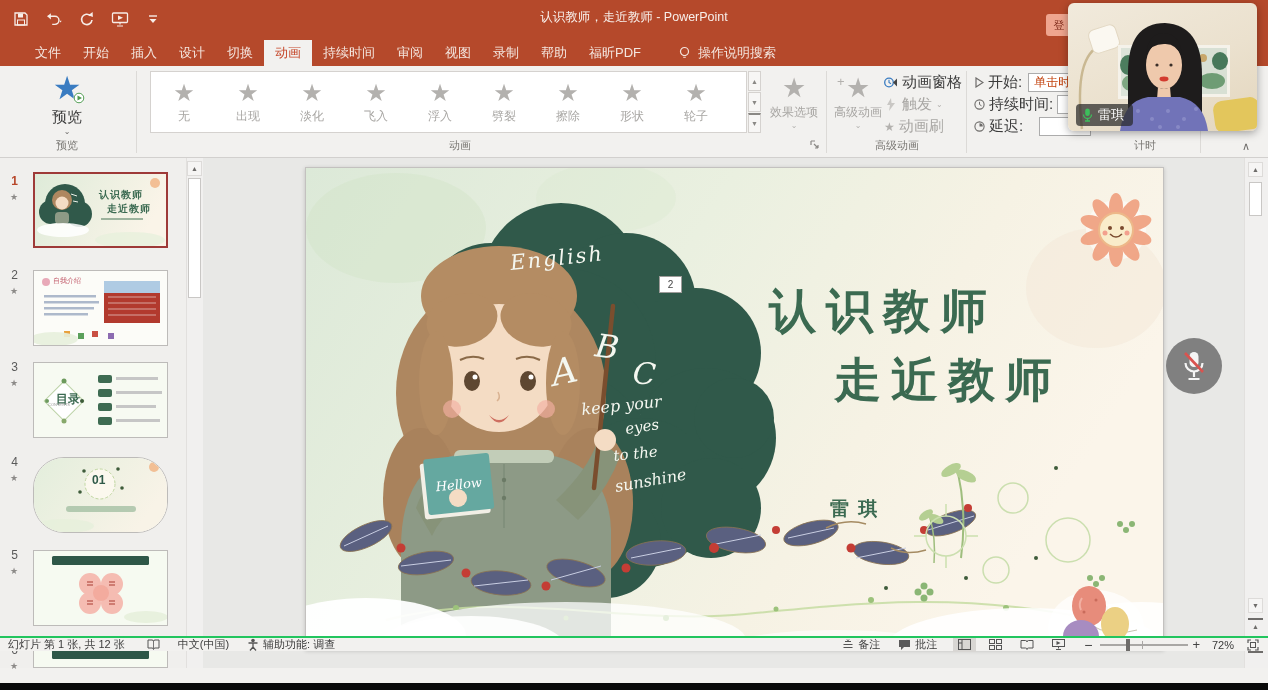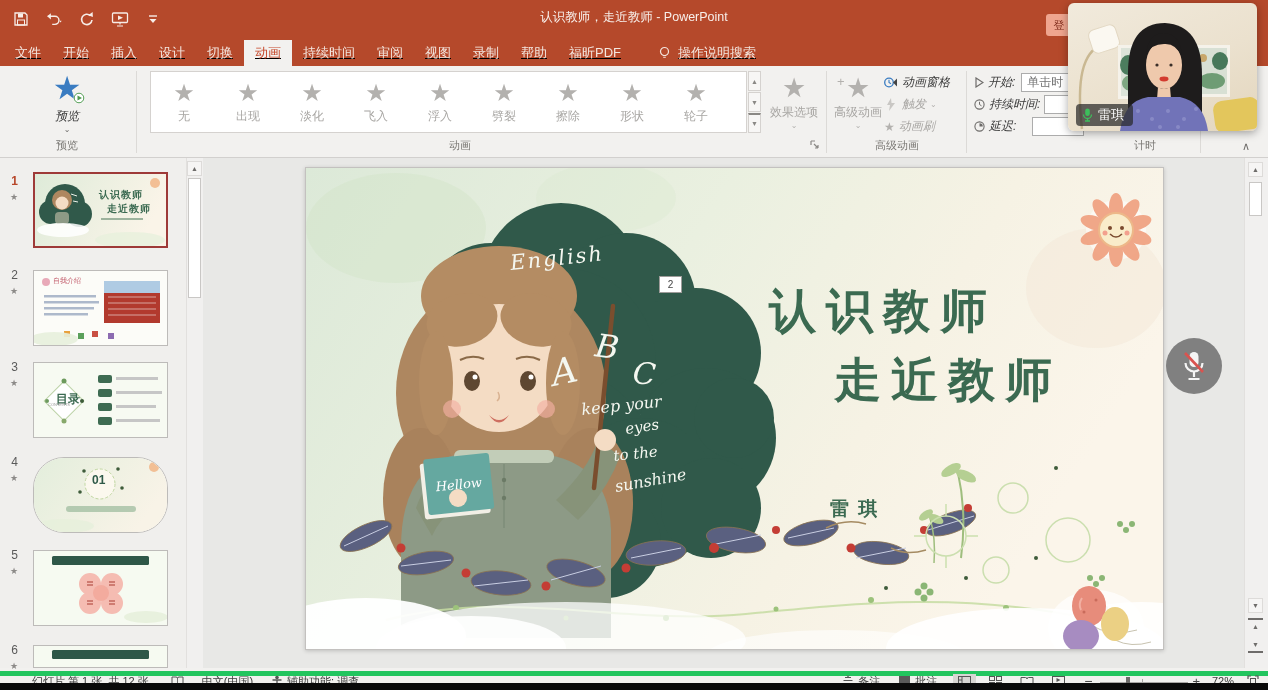--- a/index.html
+++ b/index.html
@@ -8,59 +8,59 @@
   .abs{position:absolute;}
   
   #titlebar{left:0;top:0;width:1268px;height:40px;background:#B5492B;}
   #qat{left:12px;top:10px;display:flex;gap:15px;align-items:center;}
   .qbtn{width:18px;height:18px;display:flex;align-items:center;justify-content:center;cursor:default;}
   #wintitle{left:0;top:0;width:1268px;height:34px;display:flex;align-items:center;justify-content:center;
             color:#F8EFEA;font-size:12.5px;pointer-events:none;}
   #loginbtn{left:1046px;top:14px;width:26px;height:22px;background:#EFA58F;border-radius:3px;
             color:#7E2B1A;font-size:11px;display:flex;align-items:center;justify-content:center;z-index:5;}
   
-  #tabrow{left:0;top:40px;width:1268px;height:26px;background:#B5492B;display:flex;padding-left:4px;box-sizing:border-box;text-decoration:underline;}
+  #tabrow{left:0;top:40px;width:1268px;height:26px;background:#B5492B;display:flex;padding-left:24px;box-sizing:border-box;}
   .tab{height:26px;line-height:26px;padding:0 11px;font-size:13px;color:#F4E6DF;white-space:nowrap;}
   .tab.active{background:#F2F1EF;color:#C6492C;}
   #tabsearch{display:flex;align-items:center;gap:7px;margin-left:26px;color:#F4E6DF;font-size:13px;}
   
   #ribbon{left:0;top:66px;width:1268px;height:92px;background:#F2F1EF;border-bottom:1px solid #D2D0CE;box-sizing:border-box;}
   .gdiv{width:1px;background:#DCDAD7;top:5px;height:82px;}
   .grouplabel{font-size:11px;color:#7A7874;text-align:center;top:72px;height:14px;line-height:14px;}
-  .ribbontext{font-size:12px;color:#3B3B3B;font-style:italic;}
+  .ribbontext{font-size:15px;color:#3B3B3B;}
   .graytext{color:#A8A6A3 !important;}
   .galleryitem{width:64px;text-align:center;}
   .gstar{font-size:24px;line-height:26px;color:#B3B1AE;display:block;}
   .glabel{font-size:12px;color:#A8A6A3;display:block;margin-top:2px;}
   .galscroll{width:13px;height:20px;background:#F7F6F5;border:1px solid #D5D2CF;box-sizing:border-box;
              display:flex;align-items:center;justify-content:center;font-size:7px;color:#8A8885;}
   .rowbtn{display:flex;align-items:center;gap:4px;font-size:12px;height:15px;}
-  .tbox{background:#fff;border:1px solid #ACACAC;height:19px;box-sizing:border-box;font-size:12px;color:#737373;
+  .tbox{background:#fff;border:1px solid #ACACAC;height:19px;box-sizing:border-box;font-size:12px;color:#c2410c;
         display:flex;align-items:center;padding:0 5px;}
   
   #main{left:0;top:158px;width:1268px;height:510px;background:#E8E8E6;}
   #panel{left:0;top:0;width:202px;height:510px;background:#F0EFED;}
   .thumbnum{font-size:12px;color:#5A5A5A;width:18px;text-align:right;}
   .thumbstar{font-size:9px;color:#8C8A88;width:18px;text-align:right;}
   .thumbcard{left:33px;width:135px;height:76px;background:#fff;border:1px solid #BDBBB9;box-sizing:border-box;overflow:hidden;}
   .thumbcard.sel{border:2px solid #9E3A38;}
   .sbar{background:#F1F0EF;border-left:1px solid #E2E0DE;}
   .sarrow{width:15px;height:15px;background:#F6F5F4;border:1px solid #DDDBD9;box-sizing:border-box;color:#6E6C6A;
           font-size:7px;display:flex;align-items:center;justify-content:center;}
   .sthumb{background:#FFFFFF;border:1px solid #C9C7C5;box-sizing:border-box;}
   
   #canvas{left:305px;top:9px;width:857px;height:481px;background:#fff;border:1px solid #C3C1BF;
           box-shadow:0 1px 4px rgba(0,0,0,.18);box-sizing:content-box;}
   .slidetitle{font-weight:bold;color:#3B6A51;font-size:47px;letter-spacing:10px;line-height:1;white-space:nowrap;}
   #authorline{display:flex;gap:30px;font-weight:bold;color:#3B6A51;font-size:19px;letter-spacing:2px;margin-top:47px;}
   #animbadge{width:21px;height:15px;background:#FFFFFF;border:1px solid #9E9C9A;font-size:10px;color:#444;
              display:flex;align-items:center;justify-content:center;}
   
-  #statusbar{left:0;top:671px;width:1268px;height:15px;background:#F2F1EF;border-top:5px solid #22c55e;
-             box-sizing:border-box;display:flex;align-items:center;font-size:11px;color:#3B3B3B;padding-left:24px;}
+  #statusbar{left:0;top:636px;width:1268px;height:15px;background:#F2F1EF;border-top:2px solid #22c55e;
+             box-sizing:border-box;display:flex;align-items:center;font-size:11px;color:#3B3B3B;}
   #blackstrip{left:0;top:683px;width:1268px;height:7px;background:#0A0A0A;}
   .sticon{display:flex;align-items:center;gap:4px;}
   .viewbtn{height:14px;padding:0 5px;display:flex;align-items:center;}
   .viewbtn.sel{background:#D8D6D3;}
   
   #webcam{left:1068px;top:3px;width:189px;height:128px;border-radius:6px;overflow:hidden;z-index:50;
           background:linear-gradient(155deg,#F1EADC 0%,#EBE1CE 55%,#E3D6BE 100%);box-shadow:0 2px 8px rgba(0,0,0,.35);}
   #nametag{left:8px;top:101px;height:22px;border-radius:4px;background:rgba(40,40,40,.72);
            display:flex;align-items:center;gap:5px;padding:0 9px 0 6px;}
   #nametag span{color:#fff;font-size:13px;}

